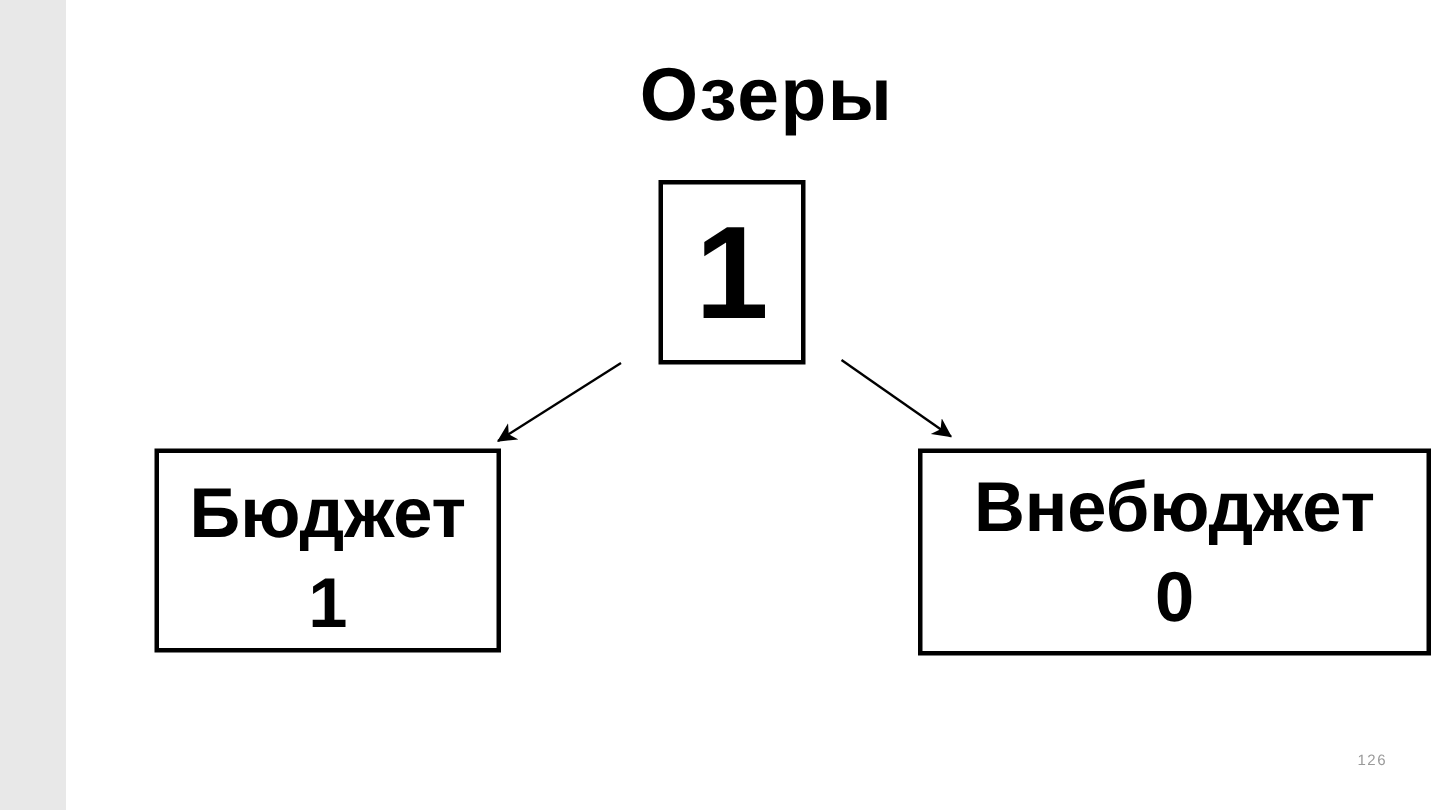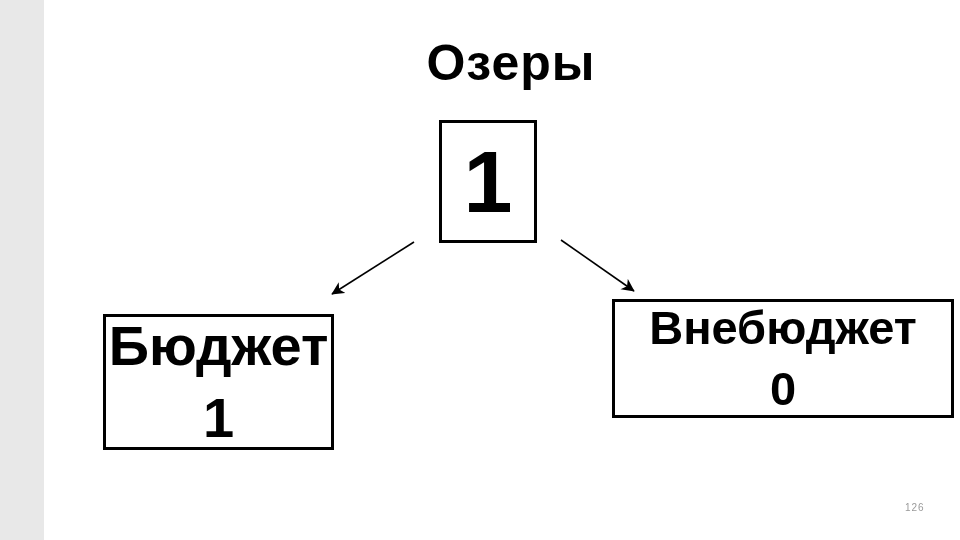--- a/index.html
+++ b/index.html
@@ -38,28 +38,29 @@
     justify-content:center;
     text-align:center;
     font-weight:bold;
   }
   .node-root{
     left:395px;top:120px;
     width:98px;height:123px;
     font-size:88px;
   }
   .node-left{
-    left:59px;top:314px;
+    left:59px;top:299px;
     width:231px;height:136px;
-    font-size:56px;
+    font-size:47px;
     line-height:1.28;
+    justify-content:flex-end;
   }
   .node-right{
     left:568px;top:299px;
-    width:342px;height:119px;
+    width:342px;height:138px;
     font-size:47px;
     line-height:1.28;
   }
   .connectors{
     position:absolute;
     left:0;top:0;
     width:960px;height:540px;
     pointer-events:none;
   }
   .page-number{

